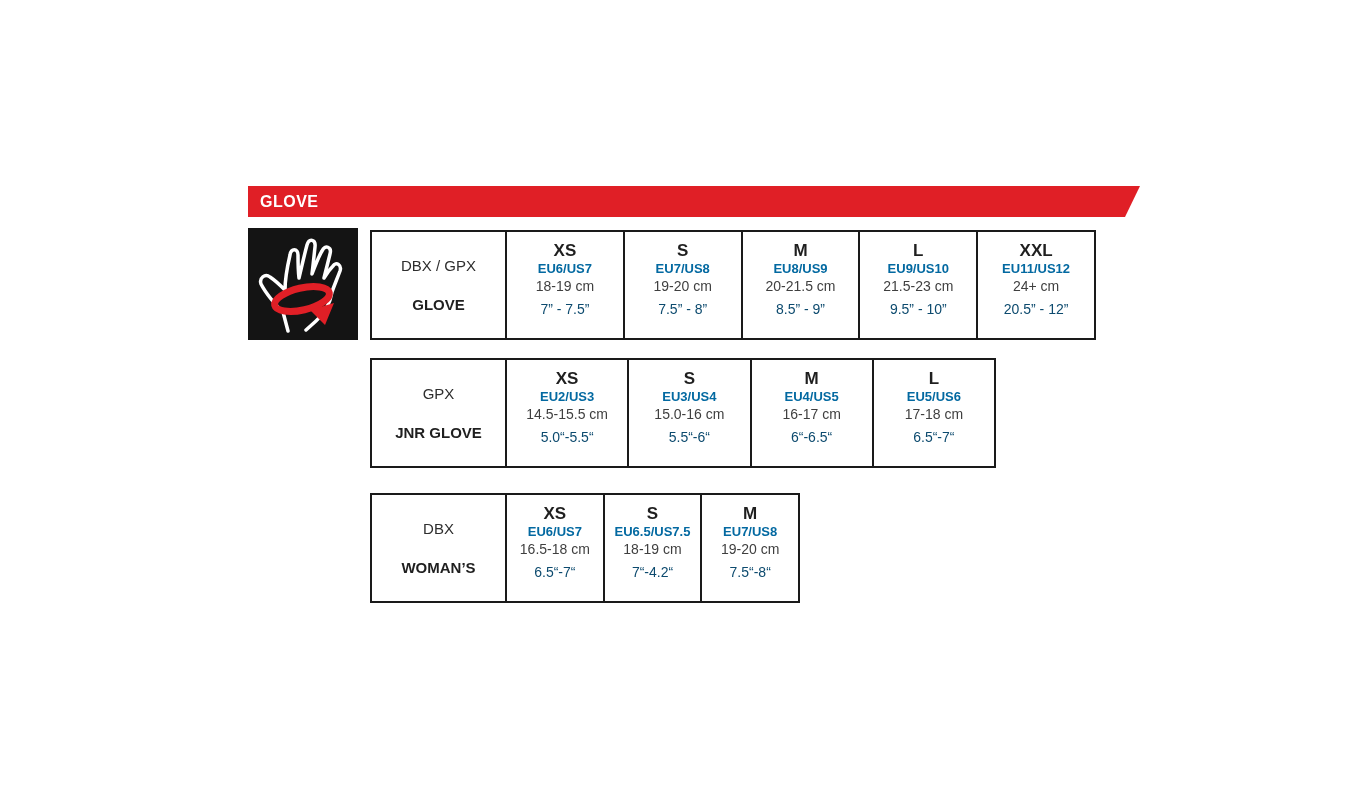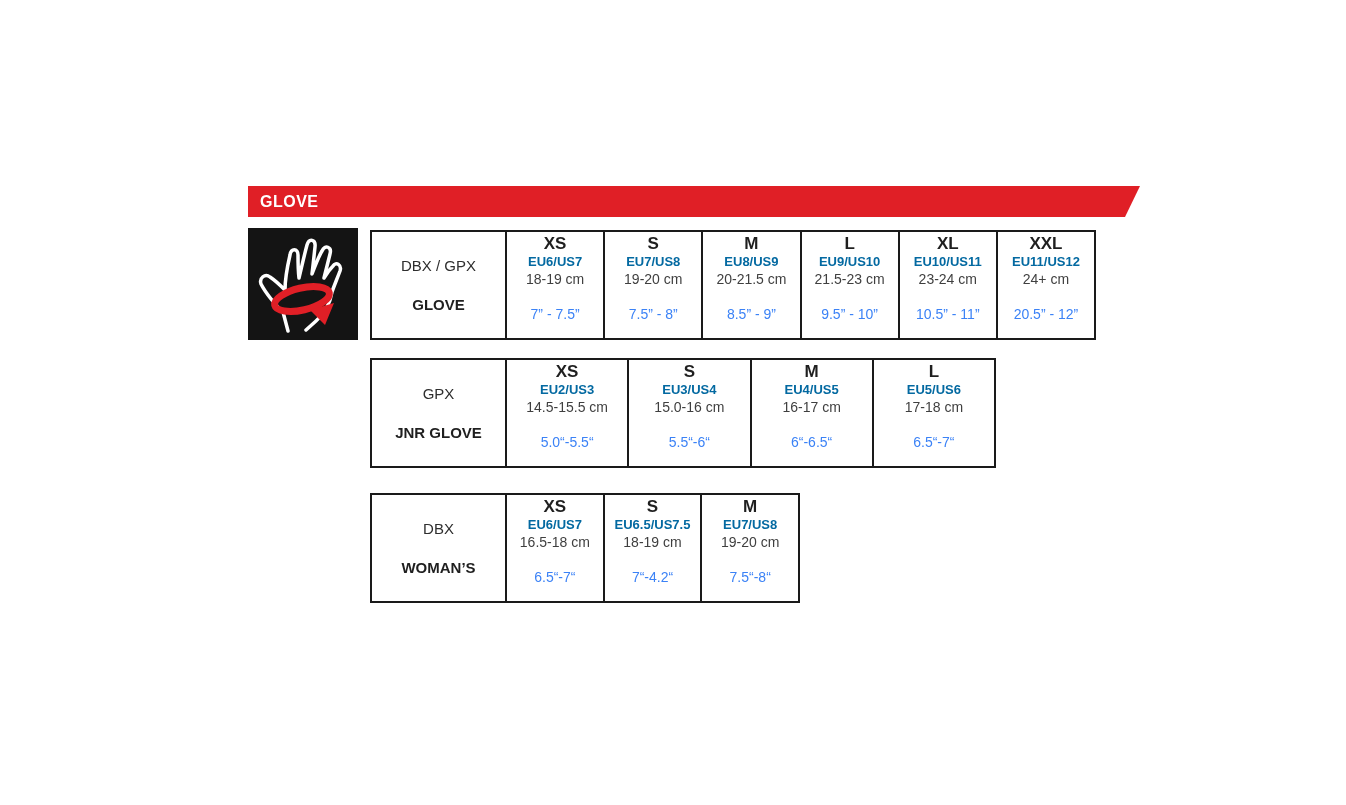--- a/index.html
+++ b/index.html
@@ -64,26 +64,26 @@
     text-align: center;
     gap: 18px;
   }
   .label-line1 { font-size: 15px; font-weight: 400; color: #2e2e2e; line-height: 21px; }
   .label-line2 { font-size: 15px; font-weight: 700; color: #1f1f1f; line-height: 21px; }
   .cols { display: flex; flex: 1 1 auto; }
   .size-cell {
     flex: 1 1 0;
     border-left: 2px solid #1a1a1a;
     text-align: center;
-    padding-top: 2px;
+    padding-top: 9px;
   }
   .size-name { font-size: 17px; font-weight: 700; color: #1f1f1f; line-height: 20px; }
   .size-euus { font-size: 13px; font-weight: 700; color: #0369a1; line-height: 15px; }
   .size-cm   { font-size: 14px; font-weight: 400; color: #3f3f3f; margin-top: 2px; line-height: 16px; }
-  .size-inch { font-size: 14px; font-weight: 400; color: #3b82f6; margin-top: 19px; line-height: 16px; }
+  .size-inch { font-size: 14px; font-weight: 400; color: #0c4a6e; margin-top: 7px; line-height: 16px; }
   #table-0 { left: 370px; top: 230px; width: 726px; }
   #table-1 { left: 370px; top: 358px; width: 626px; }
   #table-2 { left: 370px; top: 493px; width: 430px; }
 </style>
 </head>
 <body>
 
 <div class="page">
 
   <div class="banner">
@@ -145,26 +145,20 @@
           <div class="size-cm">20-21.5 cm</div>
           <div class="size-inch">8.5” - 9”</div>
         </div>
         <div class="size-cell">
           <div class="size-name">L</div>
           <div class="size-euus">EU9/US10</div>
           <div class="size-cm">21.5-23 cm</div>
           <div class="size-inch">9.5” - 10”</div>
         </div>
         <div class="size-cell">
-          <div class="size-name">XL</div>
-          <div class="size-euus">EU10/US11</div>
-          <div class="size-cm">23-24 cm</div>
-          <div class="size-inch">10.5” - 11”</div>
-        </div>
-        <div class="size-cell">
           <div class="size-name">XXL</div>
           <div class="size-euus">EU11/US12</div>
           <div class="size-cm">24+ cm</div>
           <div class="size-inch">20.5” - 12”</div>
         </div>
       </div>
   </div>
 
   <div class="size-table" id="table-1">
     <div class="label-cell">

